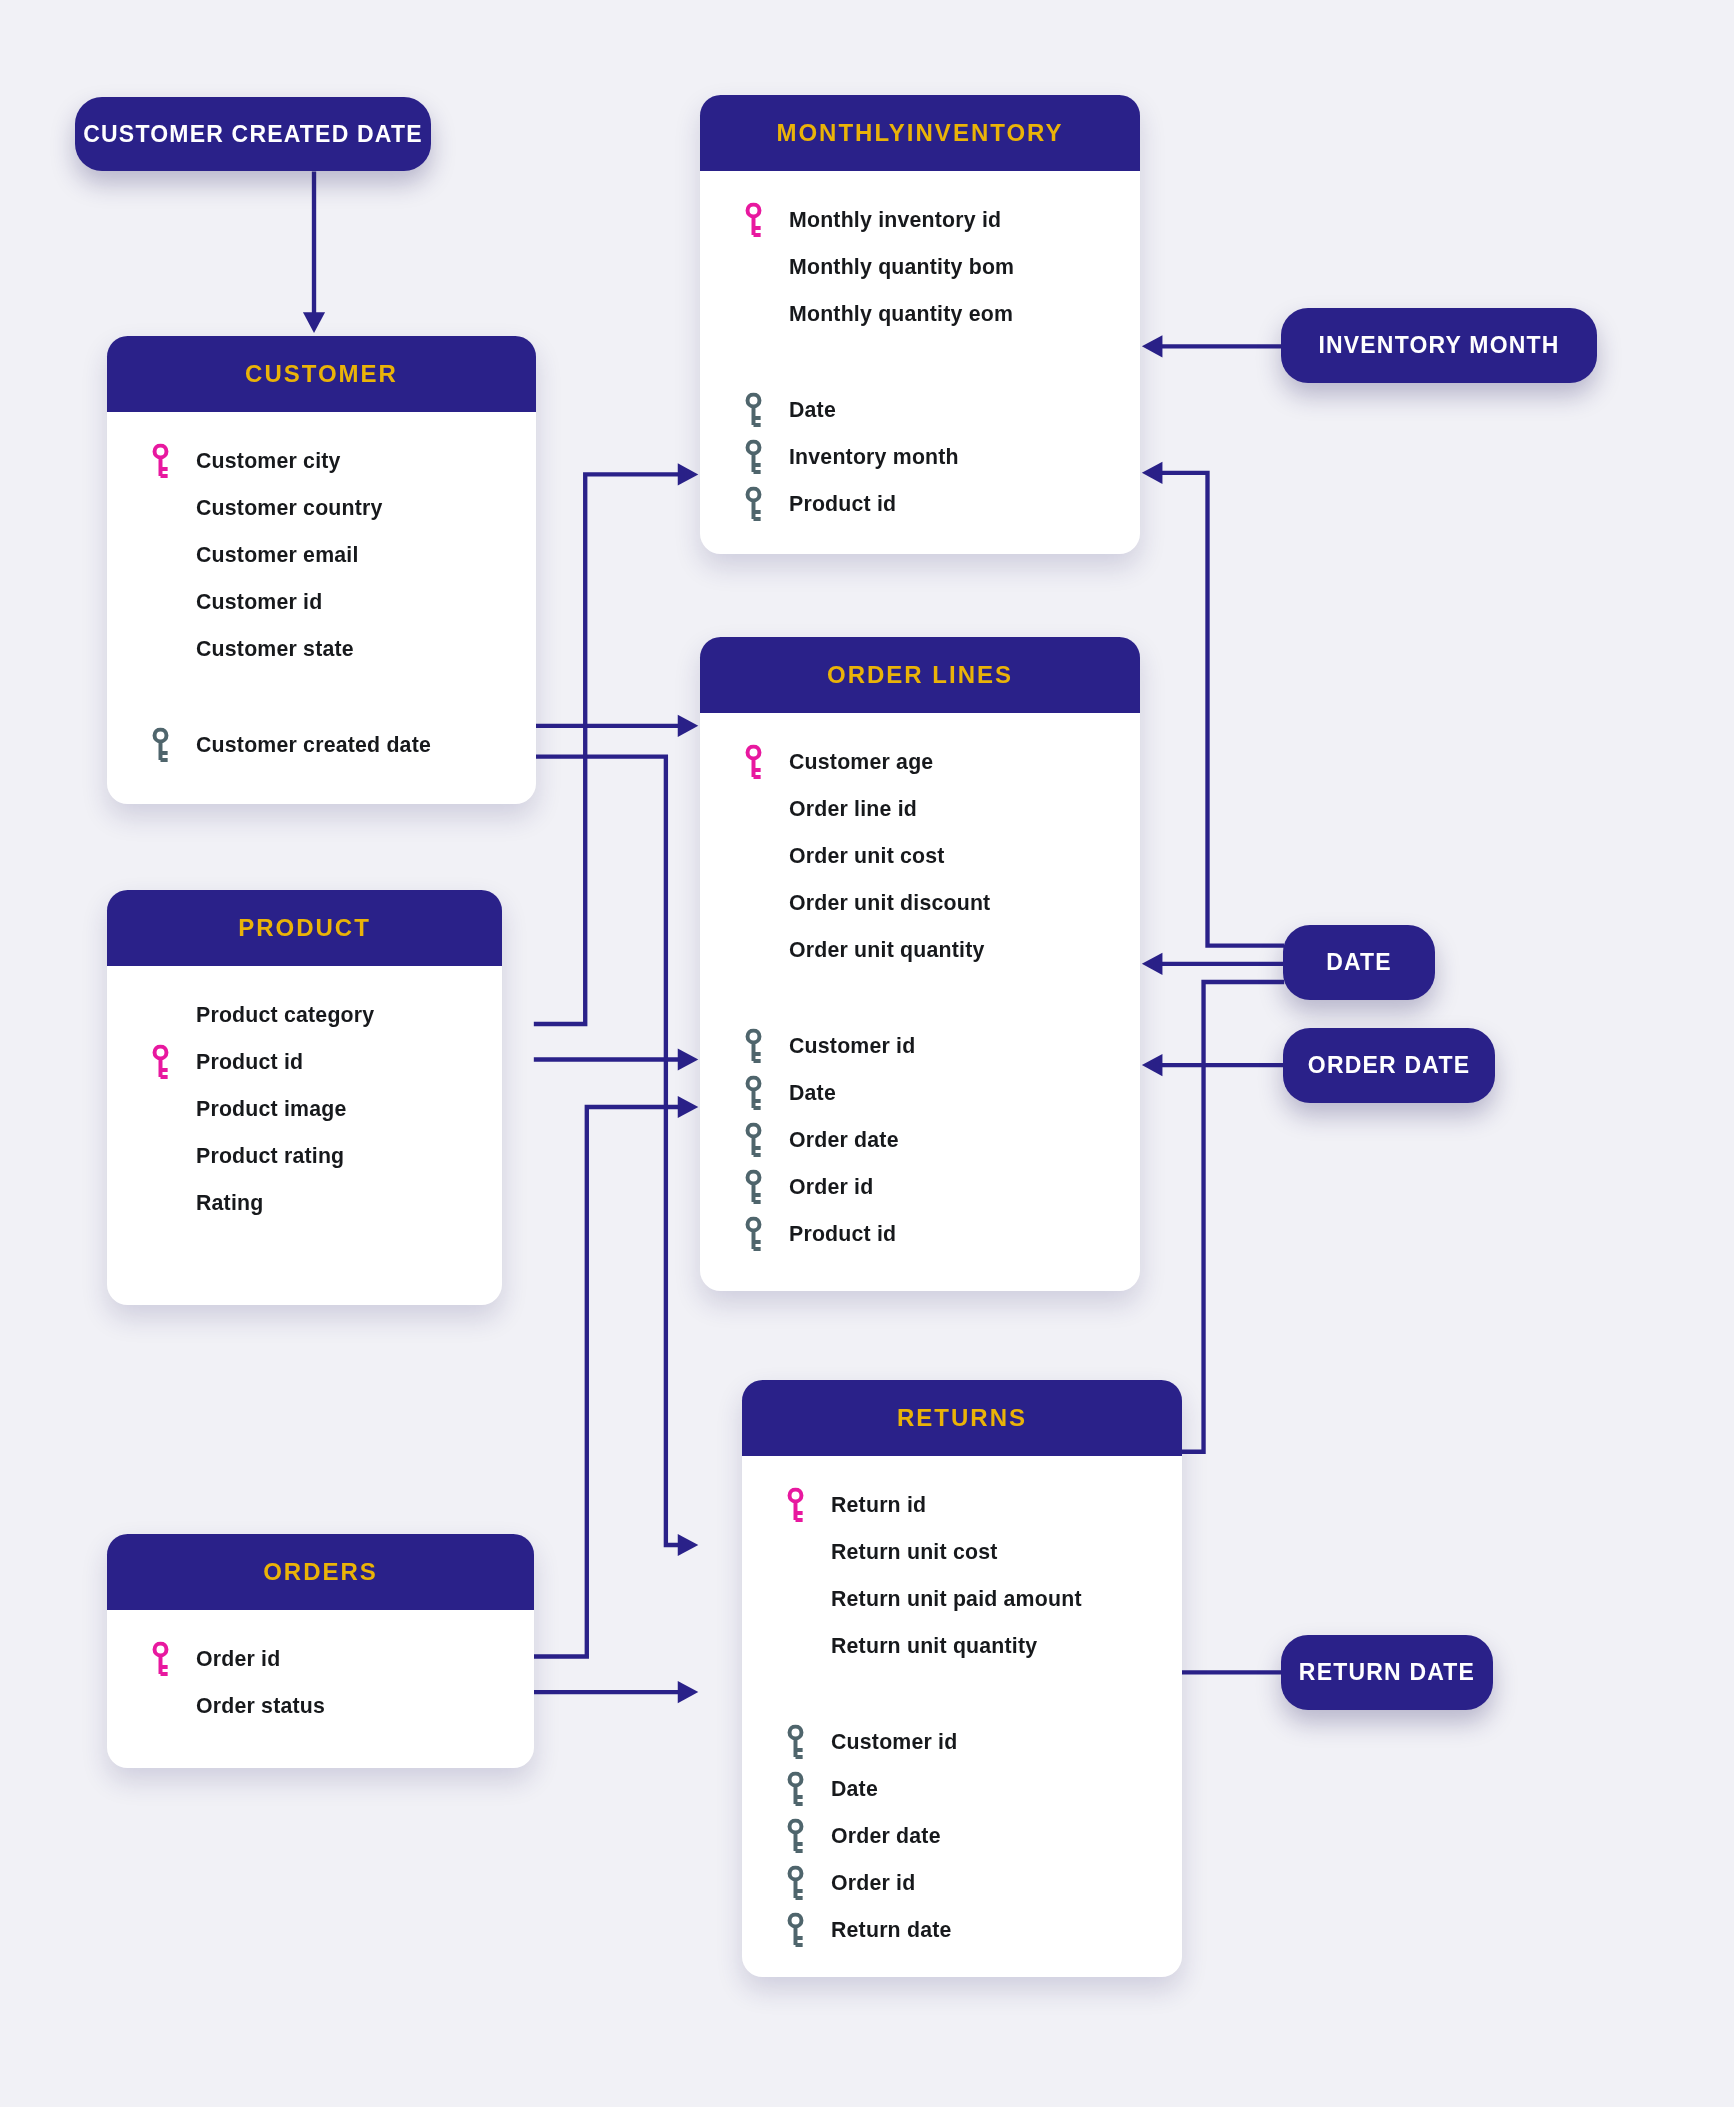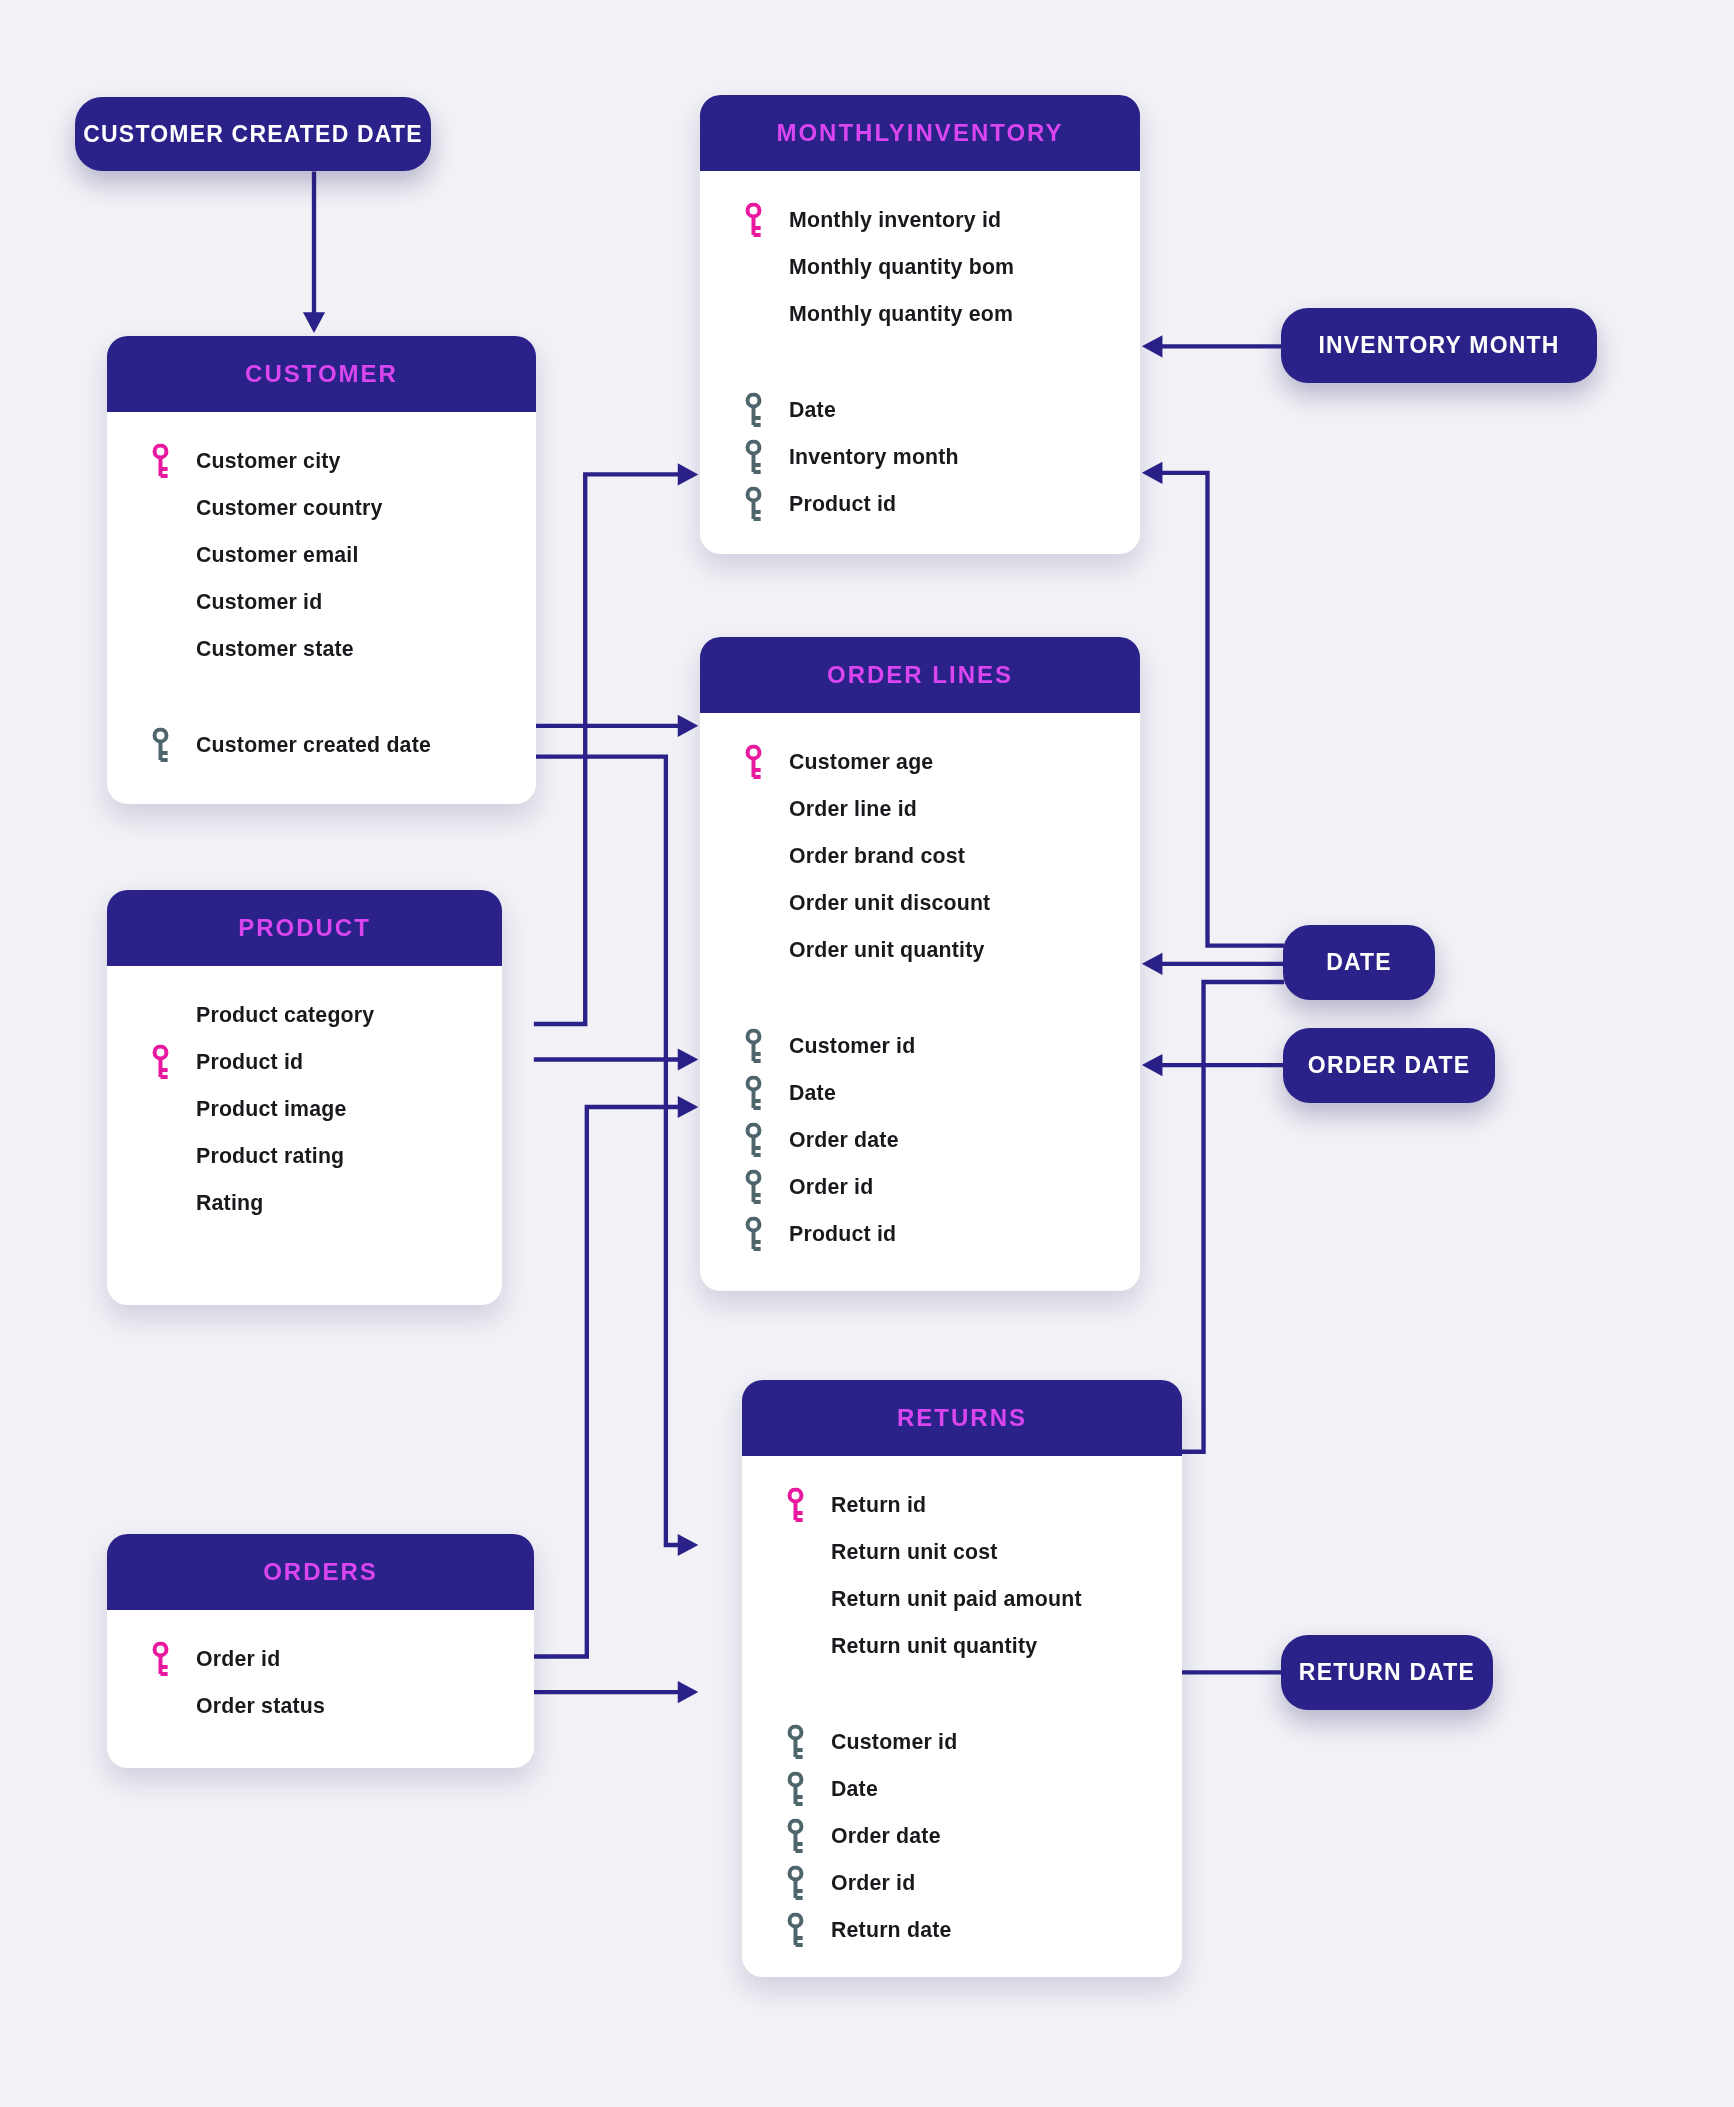--- a/index.html
+++ b/index.html
@@ -17,21 +17,21 @@
   .erd-table{
     position:absolute;
     background:#FFFFFF;
     border-radius:20.6px;
     box-shadow:0 12.7px 27px rgba(38,32,98,0.16);
   }
   .erd-table .hdr{
     position:absolute;left:0;top:0;right:0;height:76px;
     border-radius:20.6px 20.6px 0 0;
     display:flex;align-items:center;justify-content:center;
-    color:#d946ef;font-weight:bold;font-size:24px;letter-spacing:2px;
+    color:#eab308;font-weight:bold;font-size:24px;letter-spacing:2px;
   }
   .erd-table .body{position:absolute;left:0;right:0;top:76px;padding-top:25px;}
   .row{position:relative;height:47px;}
   .row.gap{margin-top:49px;}
   .row .key{position:absolute;left:40px;top:50%;transform:translateY(-50%);width:27px;height:35px;}
   .row .lbl{
     position:absolute;left:89px;top:50%;transform:translateY(-50%);
     font-size:21.3px;font-weight:600;color:#17191C;letter-spacing:0.2px;white-space:nowrap;
   }
   .pill{
@@ -193,21 +193,21 @@
                 <line x1="17" y1="17.5" x2="17" y2="41" stroke="#E8189F" stroke-width="5"></line>
                 <line x1="17" y1="32" x2="26" y2="32" stroke="#E8189F" stroke-width="5"></line>
                 <line x1="17" y1="41" x2="26" y2="41" stroke="#E8189F" stroke-width="5"></line>
               </svg></span>
             <span class="lbl">Customer age</span>
           </div>
           <div class="row">
             <span class="lbl">Order line id</span>
           </div>
           <div class="row">
-            <span class="lbl">Order brand cost</span>
+            <span class="lbl">Order unit cost</span>
           </div>
           <div class="row">
             <span class="lbl">Order unit discount</span>
           </div>
           <div class="row">
             <span class="lbl">Order unit quantity</span>
           </div>
           <div class="row gap">
             <span class="key"><svg viewBox="0 0 34 44" width="27" height="35">
                 <circle cx="17" cy="10" r="7.5" fill="none" stroke="#4F656C" stroke-width="5"></circle>

